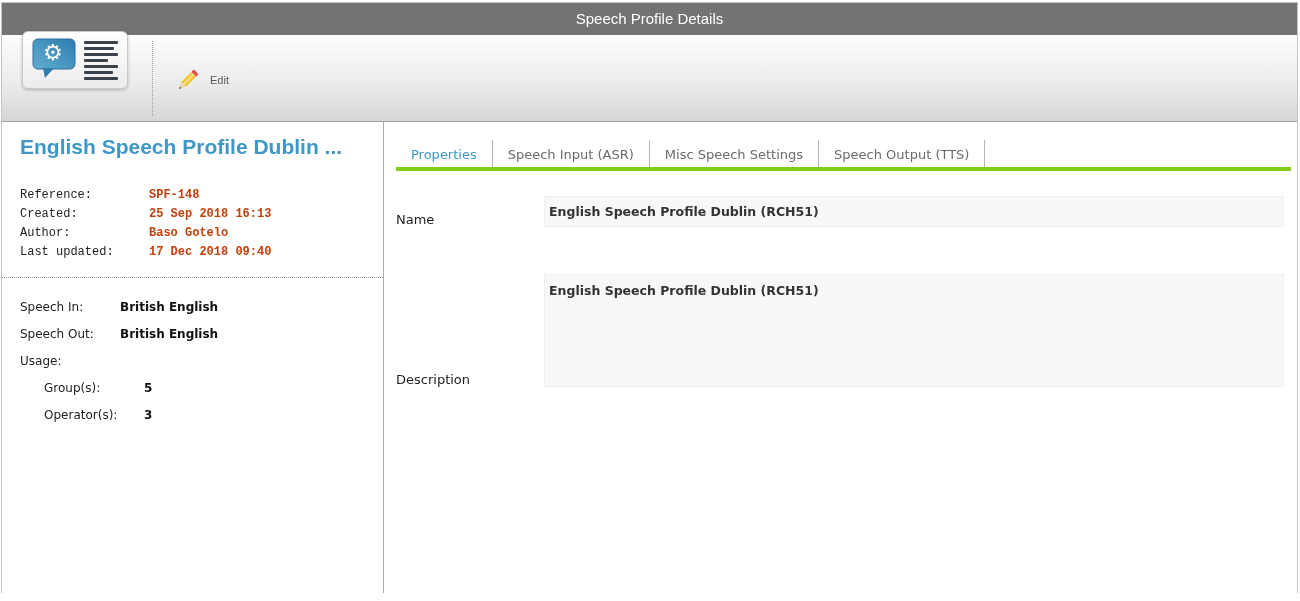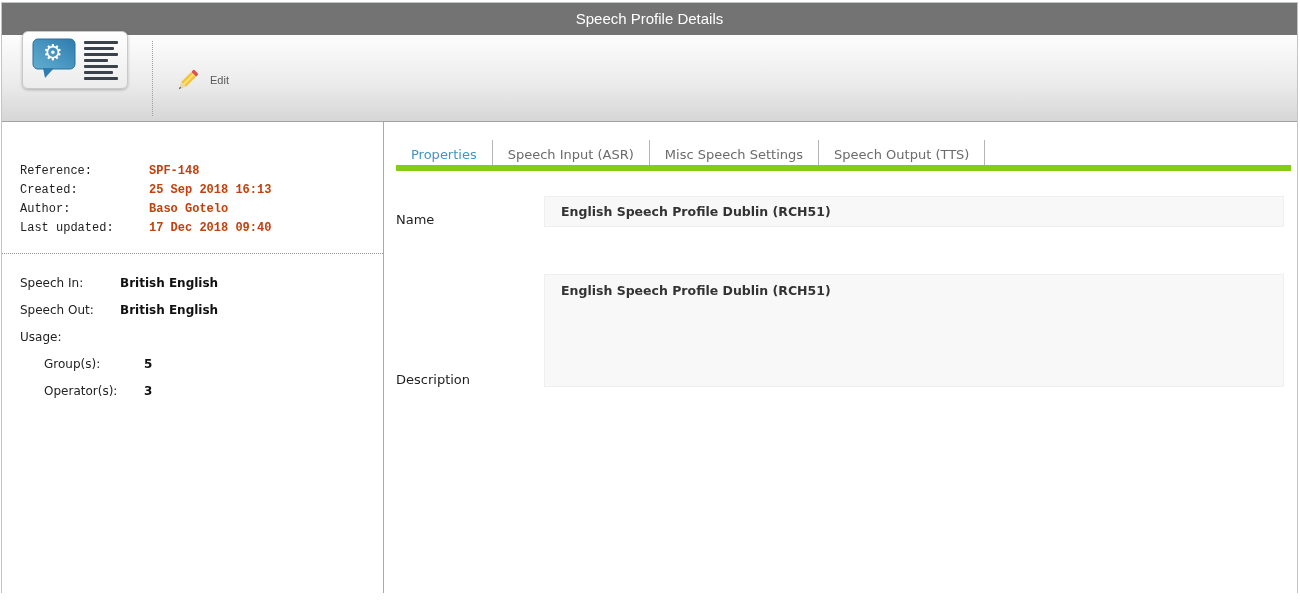--- a/index.html
+++ b/index.html
@@ -56,31 +56,31 @@
   .dotted-hr { margin-top:15px; border-top:1px dotted #999; }
   .speech { margin:16px 18px 0 18px; }
   .speech .row { display:flex; line-height:27px; font-size:12px; }
   .speech .lab { width:100px; color:#222; flex:none; }
   .speech .row.ind { padding-left:24px; }
   .speech .val { font-weight:bold; color:#111; }
 
   
   .right { flex:1; min-width:0; }
   .tabs { display:flex; align-items:stretch; margin:18px 6px 0 12px; height:31px;
-          border-bottom:6px solid #84cc16;text-align:center; }
+          border-bottom:4px solid #84cc16;text-align:center; }
   .tab { padding:0 15px; line-height:30px; font-size:13px; color:#6b6b6b;
          border-right:1px solid #b5b5b5; white-space:nowrap; cursor:pointer; }
   .tab.active { color:#3e97c6; }
 
   .form-row { display:flex; align-items:flex-end; }
   .form-row.name-row { margin-top:25px; }
   .form-row.desc-row { margin-top:47px; }
   .form-lab { width:160px; flex:none; padding:7px 0 0 12px; font-size:13px; color:#1e1e1e; }
   .field { flex:1; margin-right:13px; background:#f8f8f8; border:1px solid #efefef;
-           font-size:12.5px; font-weight:bold; color:#333; padding:0 16px; }
+           font-size:12.5px; font-weight:bold; color:#333; padding:0 4px; }
   .field.one-line { height:31px; line-height:29px; white-space:nowrap; overflow:hidden; }
   .field.multi { height:113px; padding-top:7px; line-height:18px; }
 </style>
 </head>
 <body>
 
 <div class="window">
 
   <div class="titlebar">
     <span>Speech Profile Details</span>
@@ -124,20 +124,21 @@
           <polygon points="11.2,20.6 12.8,20.6 12,23" fill="#4a4a4a"></polygon>
         </g>
       </svg>
       <span class="lbl">Edit</span>
     </button>
   </div>
 
   <div class="content">
 
     <div class="left">
+      <div class="profile-title">English Speech Profile Dublin ...</div>
 
       <div class="meta">
         <div class="row">
           <span class="lab">Reference:</span>
           <span class="val">SPF-148</span>
         </div>
         <div class="row">
           <span class="lab">Created:</span>
           <span class="val">25 Sep 2018 16:13</span>
         </div>

